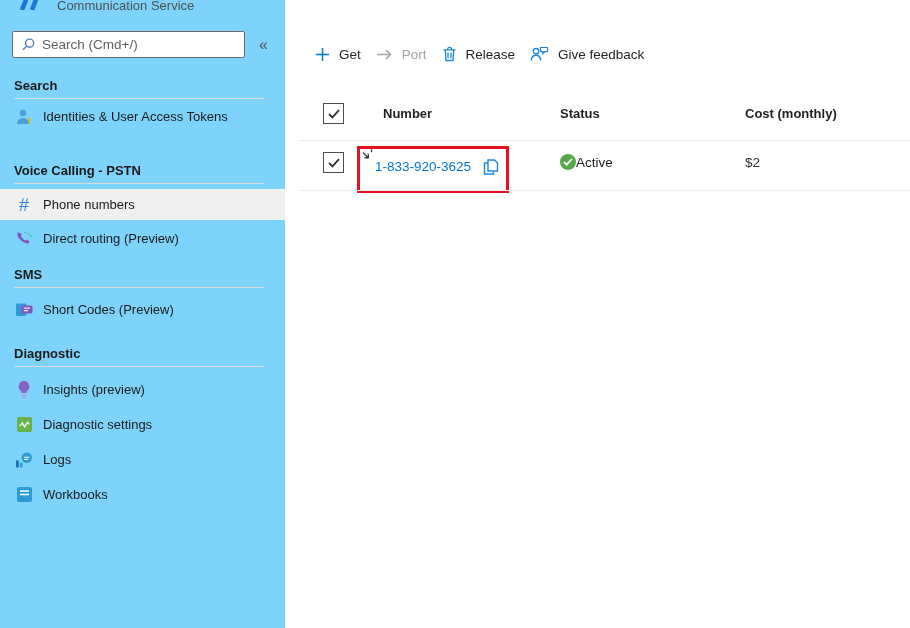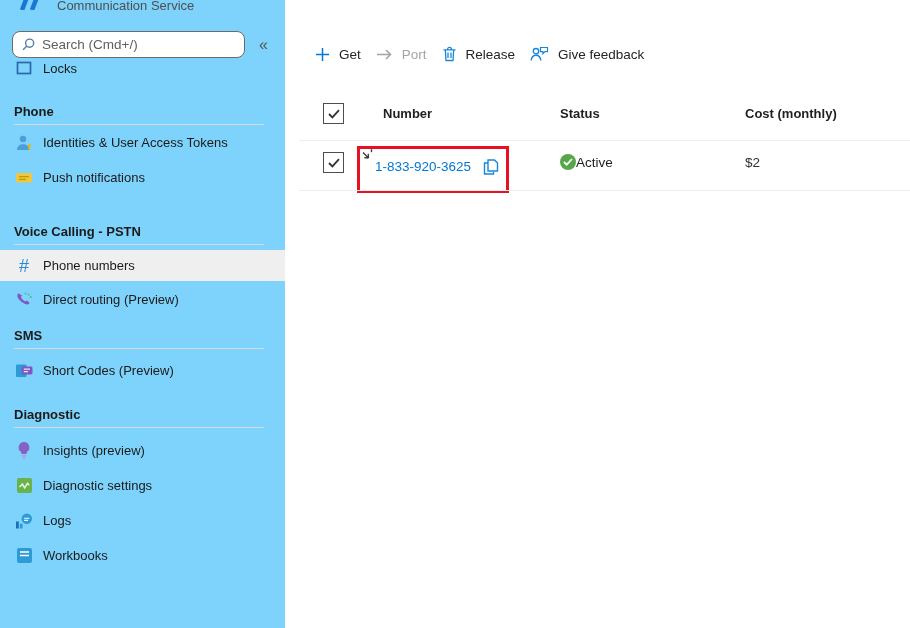--- a/index.html
+++ b/index.html
@@ -5,21 +5,21 @@
   * { margin:0; padding:0; box-sizing:border-box; }
   html,body { width:910px; height:628px; overflow:hidden; background:#fff;
     font-family:"Liberation Sans", sans-serif; -webkit-font-smoothing:antialiased; }
   .stage { position:relative; width:910px; height:628px; background:#fff; overflow:hidden; }
 
   
   .sidebar { position:absolute; left:0; top:0; width:285px; height:628px; background:#7dd3fc; }
   .app-title { position:absolute; left:57px; top:-2px; font-size:13px; color:#4f4f4f; white-space:nowrap; }
   .logo-frag { position:absolute; left:18px; top:-4px; }
   .searchbox { position:absolute; left:12px; top:31px; width:233px; height:27px;
-    border:1px solid #6b6b6b; border-radius:8px; background:#fff; display:flex; align-items:center; }
+    border:1px solid #6b6b6b; border-radius:2px; background:#fff; display:flex; align-items:center; }
   .searchbox svg { margin:0 6px 0 8px; flex:0 0 auto; }
   .searchbox input { border:none; outline:none; flex:1; font-size:13.5px; color:#333;
     font-family:"Liberation Sans", sans-serif; background:transparent; min-width:0; }
   .searchbox input::placeholder { color:#5f5f5f; opacity:1; }
   .collapse-btn { position:absolute; left:259px; top:36px; font-size:16px; color:#555; cursor:pointer; }
 
   .nav { position:absolute; left:0; top:55px; width:285px; }
   .nav-item { display:flex; align-items:center; padding-left:14px; height:35px;
     font-size:13px; color:#1b1a19; cursor:pointer; }
   .nav-item .ic { width:20px; height:20px; display:flex; align-items:center; justify-content:center;
@@ -75,54 +75,37 @@
       <svg width="15" height="15" viewBox="0 0 16 16">
         <circle cx="9.2" cy="6.6" r="4.3" stroke="#4f7fae" stroke-width="1.5" fill="none"></circle>
         <path d="M6 9.8 L2.2 13.6" stroke="#4f7fae" stroke-width="1.5"></path>
       </svg>
       <input type="text" placeholder="Search (Cmd+/)" style="">
     </div>
     <span class="collapse-btn">«</span>
 
     <div class="nav">
 
-      <div class="nav-item" style="height:26px">
-        <span class="ic">
-          <svg width="17" height="15" viewBox="0 0 17 15">
-            <rect x="1.5" y="1.5" width="13" height="11" fill="none" stroke="#2c67a8" stroke-width="1.7"></rect>
-          </svg>
-        </span>
-        <span>Locks</span>
-      </div>
-
-      <div class="section-title" style="margin-top:20px">Phone</div>
+
+      <div class="section-title" style="margin-top:20px">Search</div>
       <div class="divider" style="margin-top:3px"></div>
 
 
       <div class="nav-item">
         <span class="ic">
           <svg width="18" height="18" viewBox="0 0 18 18">
             <circle cx="8" cy="5" r="3.2" fill="#4a9fd8"></circle>
             <path d="M2 16 c0-4 2.7-5.8 6-5.8 s6 1.8 6 5.8 z" fill="#4a9fd8"></path>
             <circle cx="14.3" cy="11.5" r="1.6" fill="#e5b60d"></circle>
             <path d="M14.3 13 v3" stroke="#e5b60d" stroke-width="1.6"></path>
           </svg>
         </span>
         <span>Identities &amp; User Access Tokens</span>
       </div>
 
-      <div class="nav-item">
-        <span class="ic">
-          <svg width="18" height="14" viewBox="0 0 18 14">
-            <rect x="1" y="2" width="16" height="9.5" rx="1.6" fill="#eec73e"></rect>
-            <path d="M4 5.6 h10 M4 8.4 h7" stroke="#c49a00" stroke-width="1.4"></path>
-          </svg>
-        </span>
-        <span>Push notifications</span>
-      </div>
 
       <div class="section-title" style="margin-top:26px">Voice Calling - PSTN</div>
       <div class="divider" style="margin-top:3px"></div>
 
       <div class="nav-item selected" style="margin-top:5px;height:31px">
         <span class="ic">
           <span class="hash-glyph">#</span>
         </span>
         <span>Phone numbers</span>
       </div>

